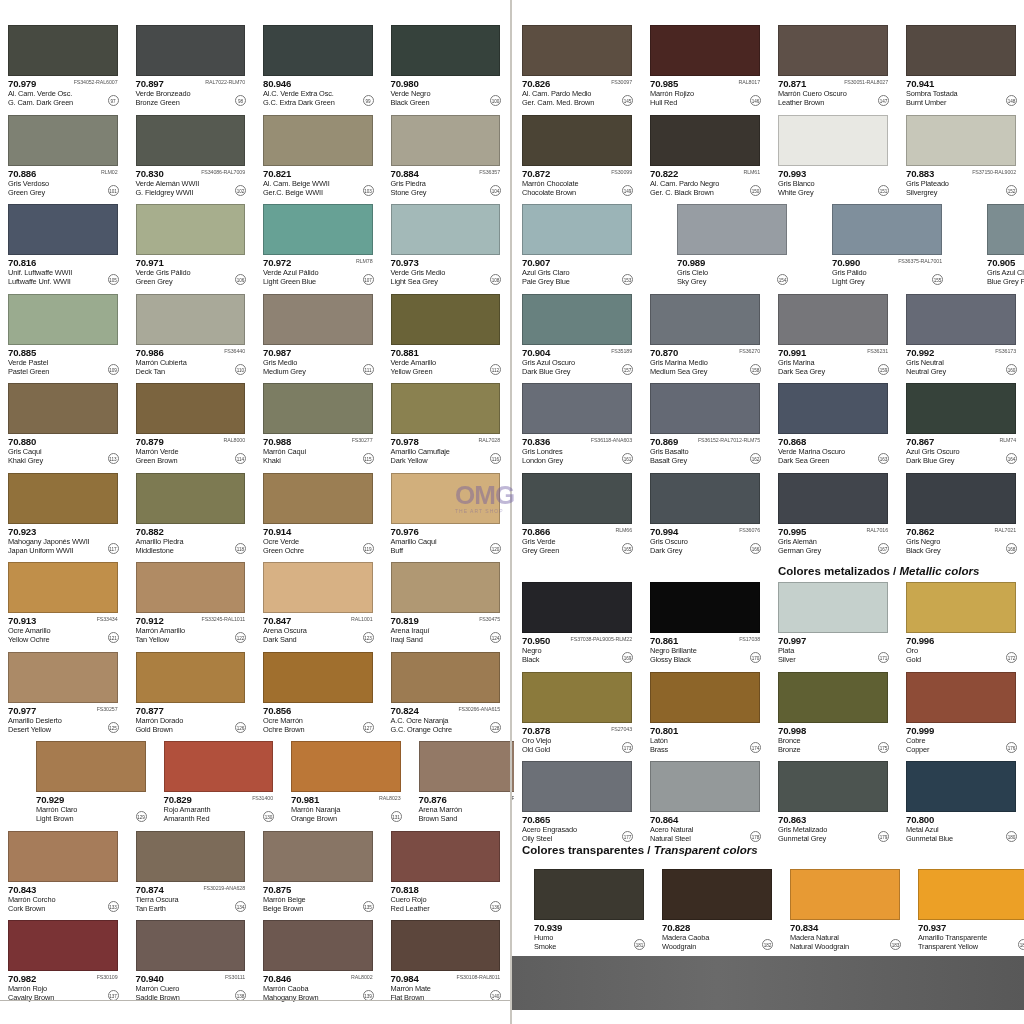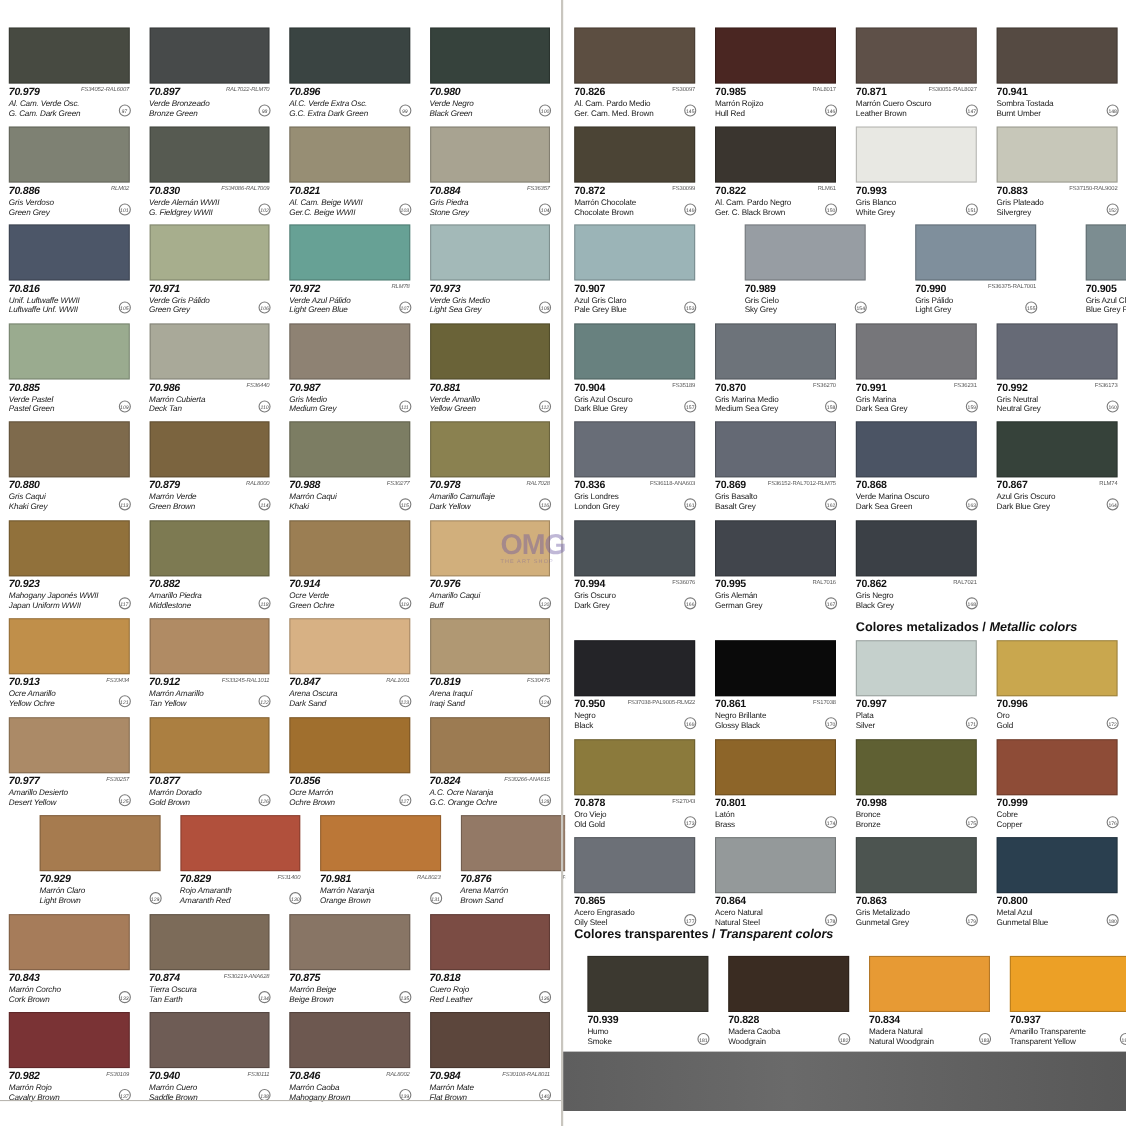--- a/index.html
+++ b/index.html
@@ -3,21 +3,21 @@
 <meta charset="utf-8">
 <style>
   * { margin:0; padding:0; box-sizing:border-box; }
   html,body { width:1024px; height:1024px; background:#ffffff;
               font-family:"Liberation Sans", sans-serif; overflow:hidden; }
 
   #sheet { position:relative; width:1024px; height:1024px; background:#ffffff; }
 
   
   .panel { position:absolute; top:0; background:#ffffff; }
-  #panel-left  { left:0;    width:510px; height:912px;font-style:italic; }
+  #panel-left  { left:0;    width:510px; height:912px; }
   #panel-right { left:514px; width:512px; height:976px; }
 
   .panel-divider { position:absolute; left:510px; top:0; width:2px; height:1024px;
                    background:#c9c6bf; }
 
   
   .grid { position:absolute; left:0; top:0; width:100%; }
   .row  { display:flex; }
   .cell { width:127.5px; height:90px; position:relative;
           background:#ffffff; }
@@ -90,21 +90,21 @@
               <div class="code">70.897</div>
               <div class="ref">RAL7022-RLM70</div>
               <div class="es">Verde Bronzeado</div>
               <div class="en">Bronze Green</div>
               <div class="num">98</div>
             </div>
           </div>
           <div class="cell">
             <div class="chip" style="background:#3a4442"></div>
             <div class="meta">
-              <div class="code">70.896</div>
+              <div class="code">80.946</div>
               <div class="ref"></div>
               <div class="es">Al.C. Verde Extra Osc.</div>
               <div class="en">G.C. Extra Dark Green</div>
               <div class="num">99</div>
             </div>
           </div>
           <div class="cell">
             <div class="chip" style="background:#36423c"></div>
             <div class="meta">
               <div class="code">70.980</div>
@@ -748,20 +748,30 @@
               <div class="code">70.867</div>
               <div class="ref">RLM74</div>
               <div class="es">Azul Gris Oscuro</div>
               <div class="en">Dark Blue Grey</div>
               <div class="num">164</div>
             </div>
           </div>
         </div>
         <div class="row" style="position: absolute; left: 0px; top: 465.5px;">
           <div class="cell">
+            <div class="chip" style="background:#464e4e"></div>
+            <div class="meta">
+              <div class="code">70.866</div>
+              <div class="ref">RLM66</div>
+              <div class="es">Gris Verde</div>
+              <div class="en">Grey Green</div>
+              <div class="num">165</div>
+            </div>
+          </div>
+          <div class="cell">
             <div class="chip" style="background:#4b5257"></div>
             <div class="meta">
               <div class="code">70.994</div>
               <div class="ref">FS36076</div>
               <div class="es">Gris Oscuro</div>
               <div class="en">Dark Grey</div>
               <div class="num">166</div>
             </div>
           </div>
           <div class="cell">

